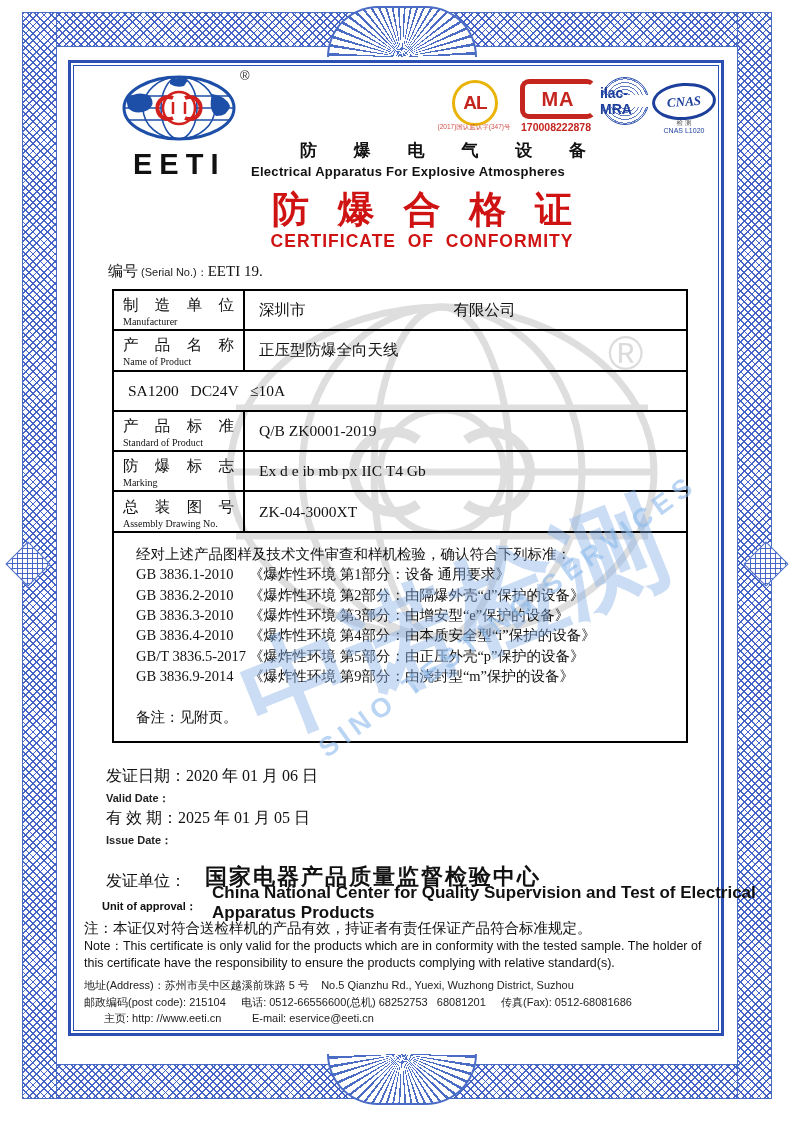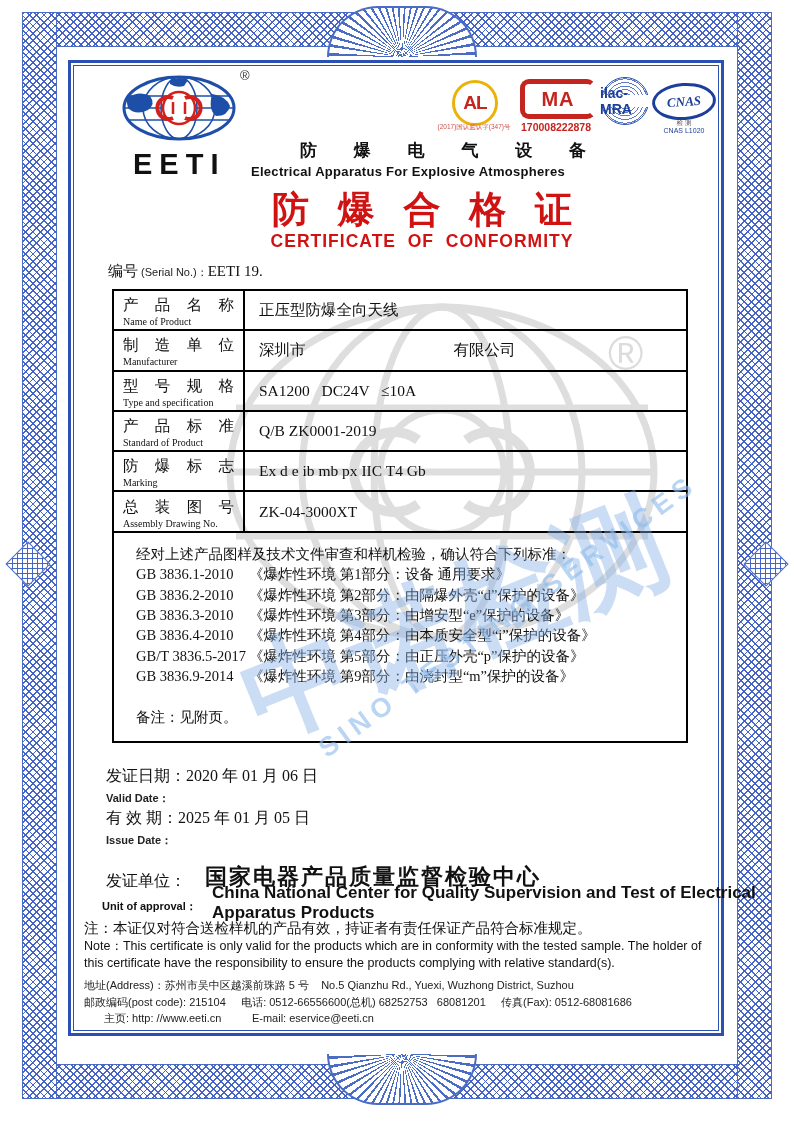--- a/index.html
+++ b/index.html
@@ -212,40 +212,36 @@
     <div class="cert-cn jspread">防爆合格证</div>
     <div class="cert-en">CERTIFICATE  OF  CONFORMITY</div>
 
     <div class="serial">
       <span>编号</span><span class="en"> (Serial  No.)：</span><span>EETI 19.</span>
     </div>
 
     <div class="cert-table">
       <div class="trow">
         <div class="tlabel">
-          <div class="lcn jspread">产品名称</div>
-          <div class="len">Name of Product</div>
-        </div>
-        <div class="tvalue">正压型防爆全向天线</div>
-      </div>
-      <div class="trow">
-        <div class="tlabel">
           <div class="lcn jspread">制造单位</div>
           <div class="len">Manufacturer</div>
         </div>
         <div class="tvalue">
           <span>深圳市</span>
           <span class="gap2">有限公司</span>
         </div>
       </div>
       <div class="trow">
         <div class="tlabel">
-          <div class="lcn jspread">型号规格</div>
-          <div class="len">Type and specification</div>
-        </div>
+          <div class="lcn jspread">产品名称</div>
+          <div class="len">Name of Product</div>
+        </div>
+        <div class="tvalue">正压型防爆全向天线</div>
+      </div>
+      <div class="trow">
         <div class="tvalue">SA1200   DC24V   ≤10A</div>
       </div>
       <div class="trow">
         <div class="tlabel">
           <div class="lcn jspread">产品标准</div>
           <div class="len">Standard of Product</div>
         </div>
         <div class="tvalue">Q/B ZK0001-2019</div>
       </div>
       <div class="trow">

